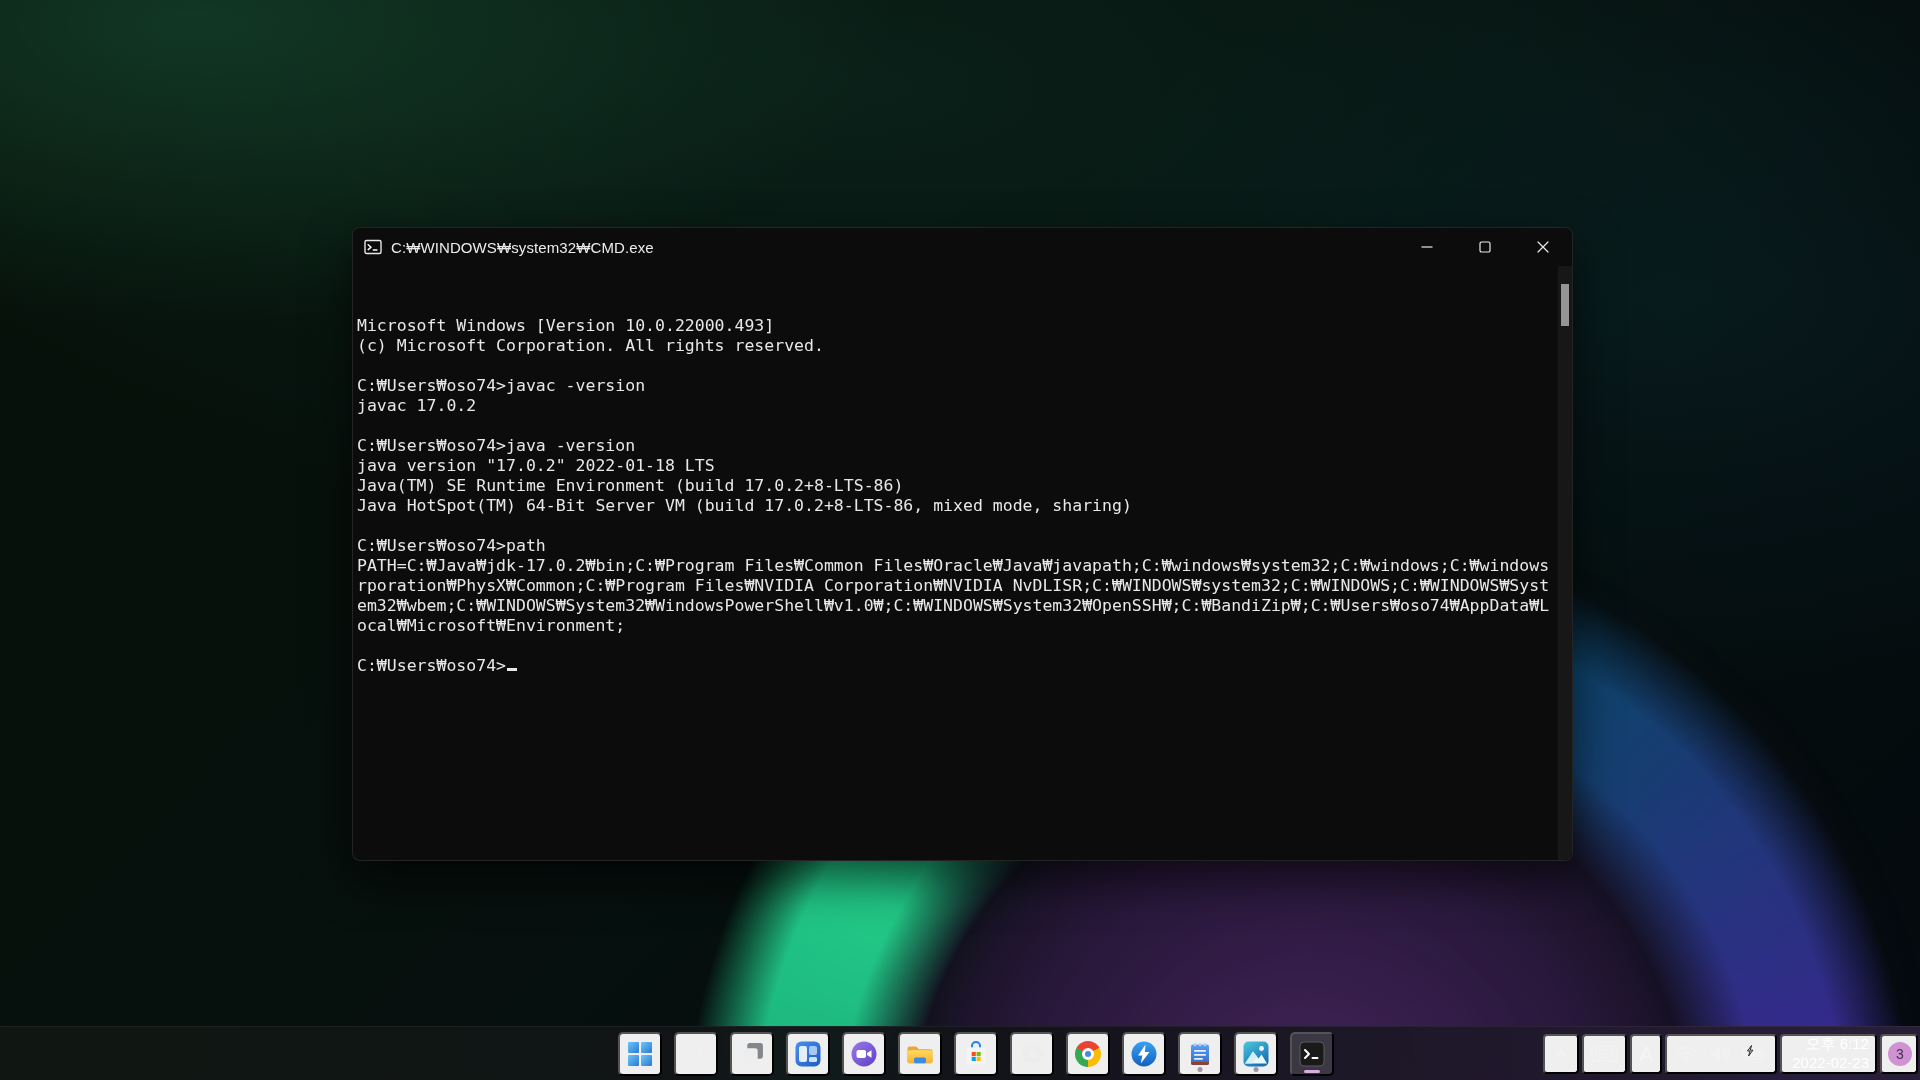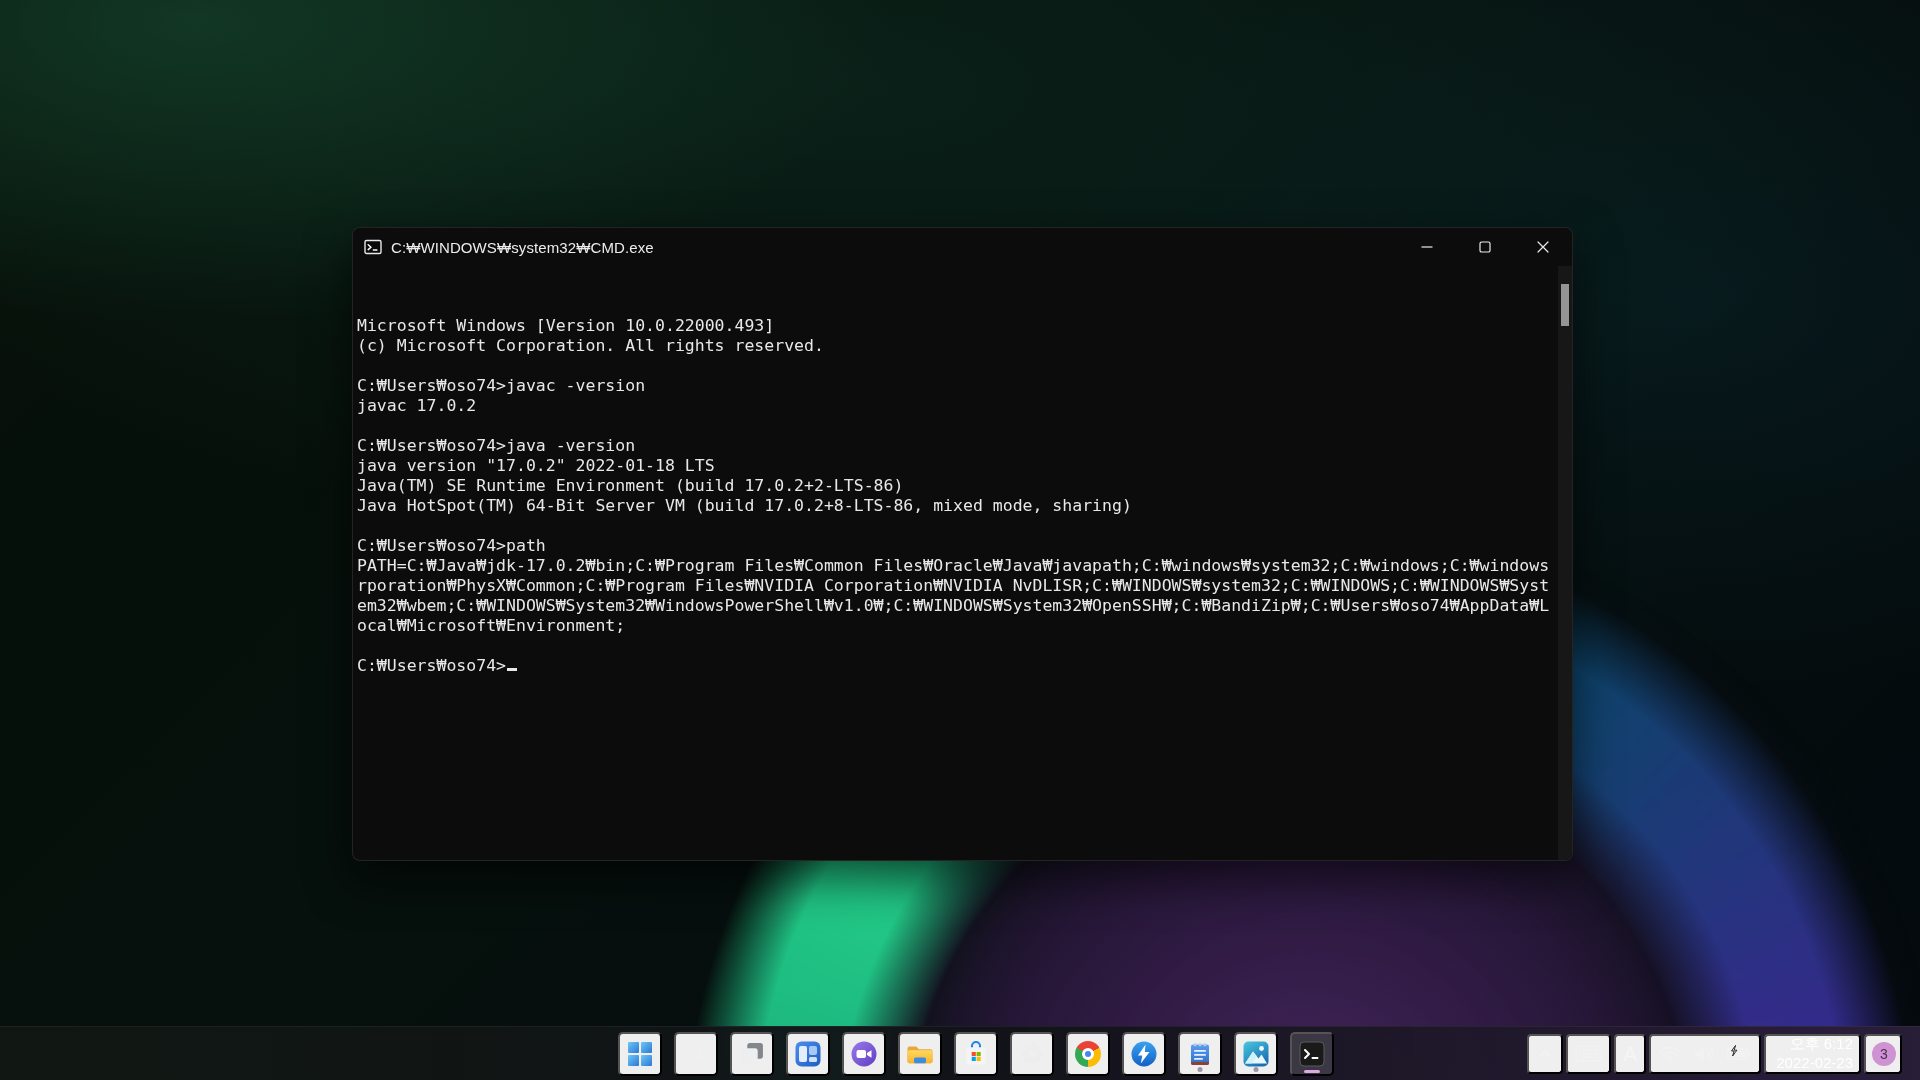--- a/index.html
+++ b/index.html
@@ -67,21 +67,21 @@
   .pill { position:absolute; bottom:1px; left:50%; transform:translateX(-50%);
     width:16px; height:3px; border-radius:2px; }
   .dot { position:absolute; bottom:2px; left:50%; transform:translateX(-50%);
     width:5px; height:5px; border-radius:50%; background:#9d97a5; }
 
   .chrome-icon { width:26px; height:26px; border-radius:50%; position:relative; display:inline-block;
     background:conic-gradient(from -60deg,#ea4335 0 120deg,#fbbc05 0 240deg,#34a853 0 360deg); }
   .chrome-inner { position:absolute; left:50%; top:50%; width:12px; height:12px;
     transform:translate(-50%,-50%); border-radius:50%; background:#4285f4; border:3px solid #fff; }
 
-  .tray { position:absolute; right:18px; top:0; height:100%; display:flex; align-items:center; gap:3px; }
+  .tray { position:absolute; right:2px; top:0; height:100%; display:flex; align-items:center; gap:3px; }
   .tray-btn { height:40px; border-radius:4px; display:flex; align-items:center; justify-content:center;
     padding:0 7px; }
   .tray-group { display:flex; align-items:center; gap:10px; }
   .ime { color:#f5f5f5; font-size:21px; line-height:1; }
   .clock { text-align:right; color:#fff; font-size:15px; line-height:18.5px; padding:0 6px 0 10px; }
   .badge { width:24px; height:24px; border-radius:50%; display:flex; align-items:center;
     justify-content:center; font-size:14px; color:#4b2c55; margin-left:2px; }
 </style>
 </head>
 <body>
@@ -124,21 +124,21 @@
     <div class="term">
       <div>
           <div class="term-line">Microsoft Windows [Version 10.0.22000.493]</div>
           <div class="term-line">(c) Microsoft Corporation. All rights reserved.</div>
           <div class="term-line"></div>
           <div class="term-line">C:₩Users₩oso74&gt;javac -version</div>
           <div class="term-line">javac 17.0.2</div>
           <div class="term-line"></div>
           <div class="term-line">C:₩Users₩oso74&gt;java -version</div>
           <div class="term-line">java version "17.0.2" 2022-01-18 LTS</div>
-          <div class="term-line">Java(TM) SE Runtime Environment (build 17.0.2+2-LTS-86)</div>
+          <div class="term-line">Java(TM) SE Runtime Environment (build 17.0.2+8-LTS-86)</div>
           <div class="term-line">Java HotSpot(TM) 64-Bit Server VM (build 17.0.2+8-LTS-86, mixed mode, sharing)</div>
           <div class="term-line"></div>
           <div class="term-line">C:₩Users₩oso74&gt;path</div>
           <div class="term-line">PATH=C:₩Java₩jdk-17.0.2₩bin;C:₩Program Files₩Common Files₩Oracle₩Java₩javapath;C:₩windows₩system32;C:₩windows;C:₩windows</div>
           <div class="term-line">rporation₩PhysX₩Common;C:₩Program Files₩NVIDIA Corporation₩NVIDIA NvDLISR;C:₩WINDOWS₩system32;C:₩WINDOWS;C:₩WINDOWS₩Syst</div>
           <div class="term-line">em32₩wbem;C:₩WINDOWS₩System32₩WindowsPowerShell₩v1.0₩;C:₩WINDOWS₩System32₩OpenSSH₩;C:₩BandiZip₩;C:₩Users₩oso74₩AppData₩L</div>
           <div class="term-line">ocal₩Microsoft₩Environment;</div>
           <div class="term-line"></div>
         </div>
       <div class="term-line"><span>C:₩Users₩oso74&gt;</span><span class="cursor"></span></div>

